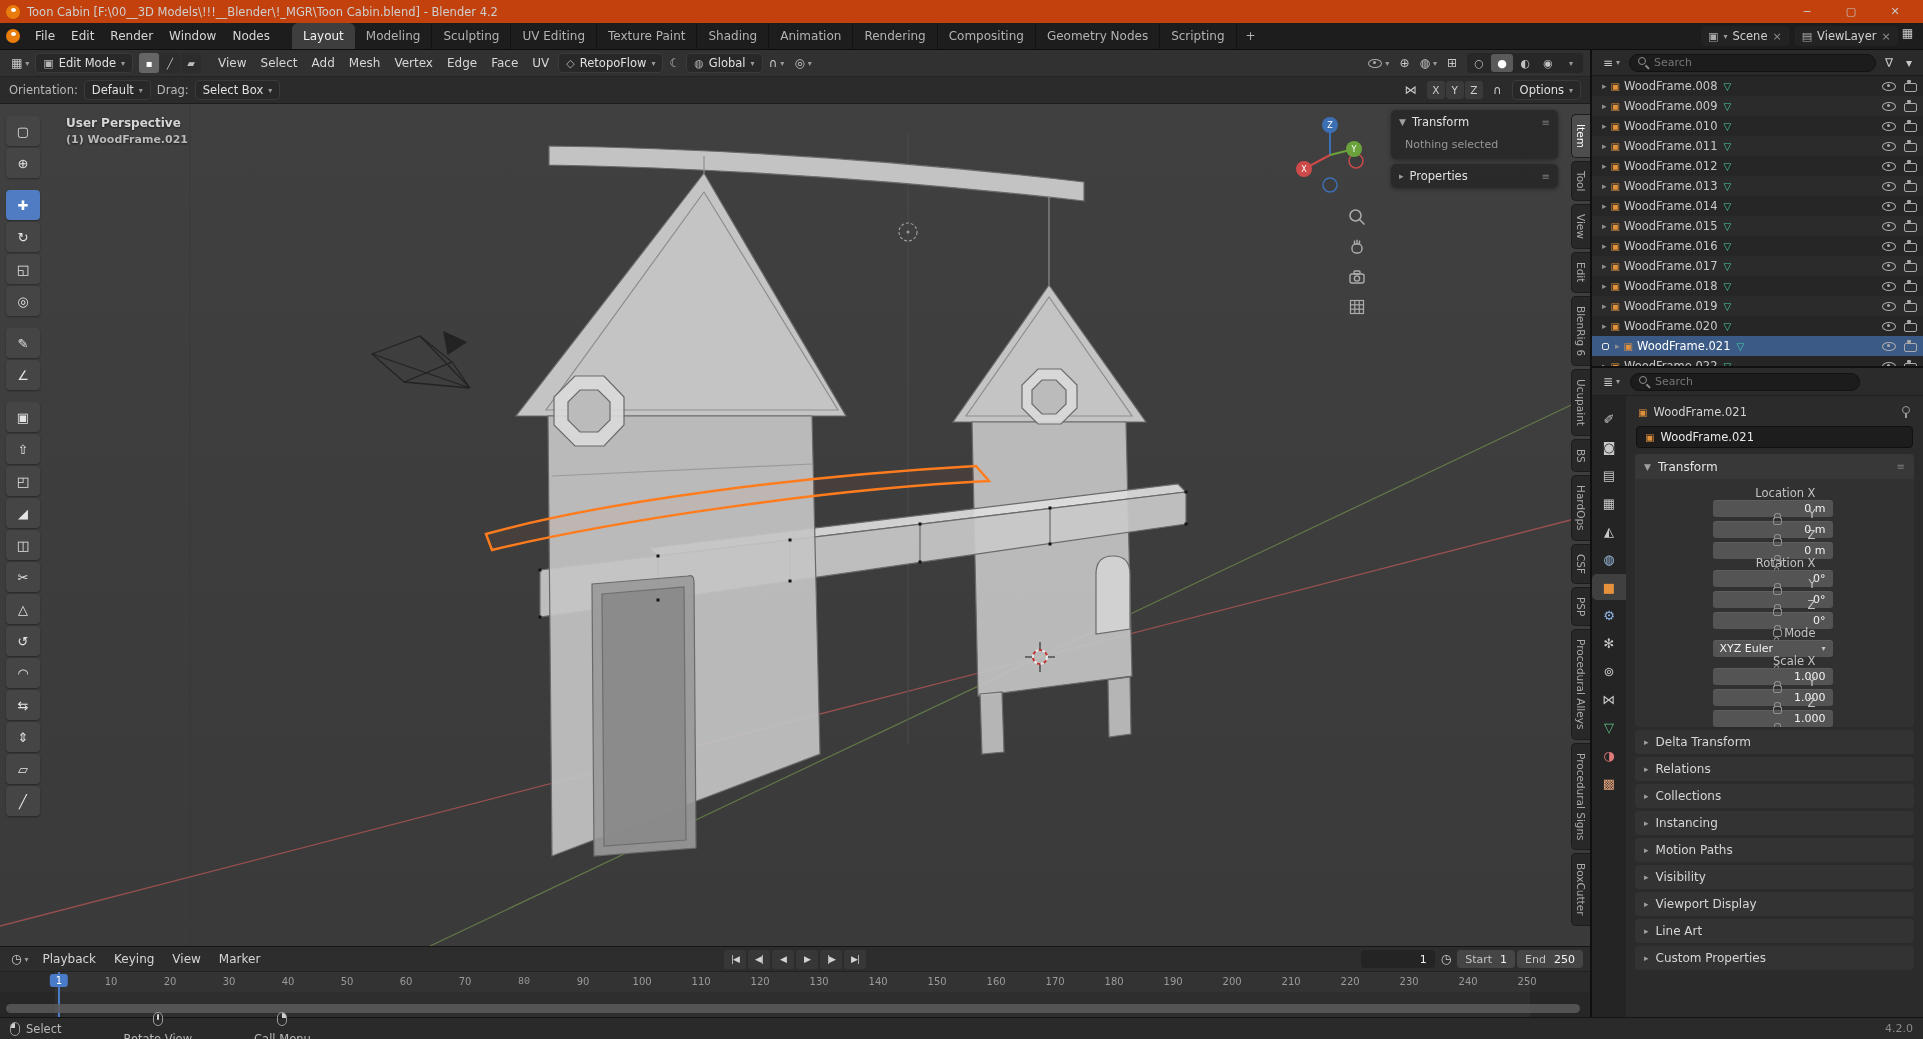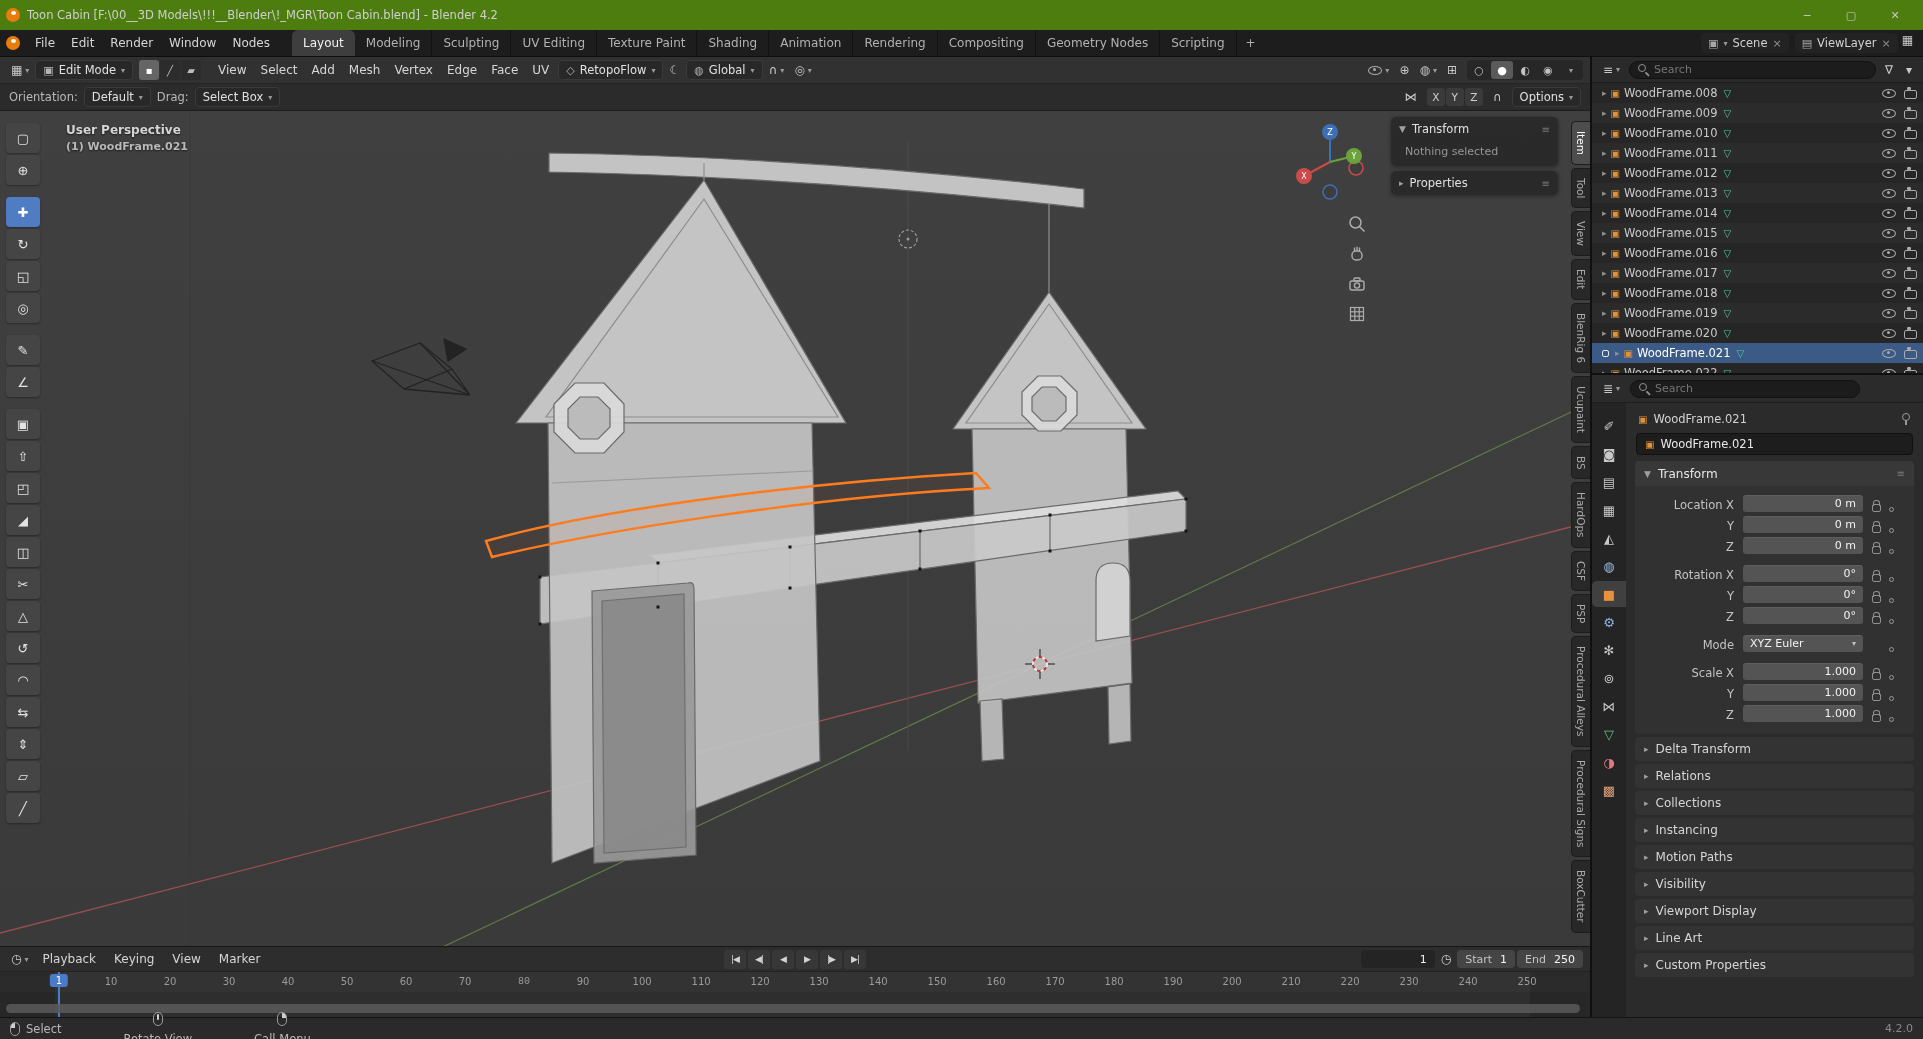--- a/index.html
+++ b/index.html
@@ -2,21 +2,21 @@
 <html><head>
 <meta charset="utf-8">
 <style>
   * { box-sizing: border-box; margin: 0; padding: 0; user-select: none; }
   html,body { width:1923px; height:1039px; overflow:hidden; background:#111;
     font-family:"DejaVu Sans","Liberation Sans",sans-serif; font-size:12px; color:#d0d0d0; }
   .app { width:1923px; height:1039px; display:flex; flex-direction:column; }
   .flex-sp { flex:1 1 auto; }
 
   
-  .titlebar { height:23px; flex:none; background:#4d7c0f; display:flex; align-items:center; padding:15px 6px; }
+  .titlebar { height:23px; flex:none; background:#c2410c; display:flex; align-items:center; padding:8px 6px; }
   .blender-mark { width:14px; height:14px; border-radius:50%; background:#e87d0d; position:relative; flex:none; margin-right:7px;}
   .blender-mark::after { content:''; position:absolute; width:5px; height:4px; border-radius:50%; background:#fff; top:3px; left:5px;}
   .titlebar .title { font-size:11.5px; color:#cfcfcf; white-space:nowrap; }
   .winbt { width:44px; height:23px; display:flex; align-items:center; justify-content:center; color:#c9c9c9; font-size:11px; }
 
   
   .topbar { height:27px; flex:none; background:#1d1d1d; border-bottom:1px solid #0e0e0e; display:flex; align-items:stretch; padding:0 6px; }
   .topbar .blender-mark { align-self:center; }
   .menu-item { display:flex; align-items:center; padding:0 8px; color:#d6d6d6; font-size:12px; }
   .ws-tabs { display:flex; align-items:stretch; margin-left:14px; }
@@ -147,21 +147,21 @@
   .crumb-ico { color:#e0913c; font-size:10px; }
   .pin { width:12px; height:12px; position:relative; }
   .pin::before { content:''; position:absolute; width:6px; height:6px; border:1.4px solid #9a9a9a; border-radius:50%; top:0; left:3px;}
   .pin::after { content:''; position:absolute; width:1.5px; height:5px; background:#9a9a9a; top:7px; left:6px;}
   .name-field { height:22px; margin:2px 4px 6px 4px; background:#1d1d1d; border:1px solid #101010; border-radius:4px;
     display:flex; align-items:center; gap:6px; padding:0 8px; color:#e8e8e8; font-size:11.5px;}
   .panel { background:#313131; border-radius:4px; margin:2px 3px 3px 3px; overflow:hidden;}
   .panel-hd { height:25px; display:flex; align-items:center; gap:7px; padding:0 9px; background:#383838; color:#e6e6e6; font-size:12px;}
   .ph-caret { color:#9f9f9f; font-size:9px; }
   .panel-body { padding:7px 8px 10px 4px; }
-  .prow { display:flex; align-items:flex-end; height:19px; margin-bottom:2px;}
+  .prow { display:flex; align-items:center; height:19px; margin-bottom:2px;flex-direction:column;}
   .prow.spaced { margin-top:9px; }
   .plabel { width:104px; text-align:right; color:#c3c3c3; font-size:11.5px; padding-right:9px; flex:none;}
   .pfield { width:120px; height:17px; background:#545454; border-radius:3px; display:flex; align-items:center;
     justify-content:flex-end; padding:0 7px; color:#f2f2f2; font-size:11px; box-shadow:inset 0 1px 0 rgba(255,255,255,.06); flex:none;}
   .prow.menu .pfield { justify-content:space-between; }
   .dd-arrow { display:none; font-size:8px; color:#c2c2c2; margin-left:5px;}
   .prow.menu .dd-arrow { display:inline; }
   .lock { width:9px; height:8px; border:1px solid #8f8f8f; border-radius:2px; position:relative; margin-left:9px; flex:none;}
   .lock::before { content:''; position:absolute; width:5px; height:5px; border:1px solid #8f8f8f; border-bottom:none; border-radius:3px 3px 0 0; top:-5px; left:0;}
   .prow.menu .lock { visibility:hidden; }

